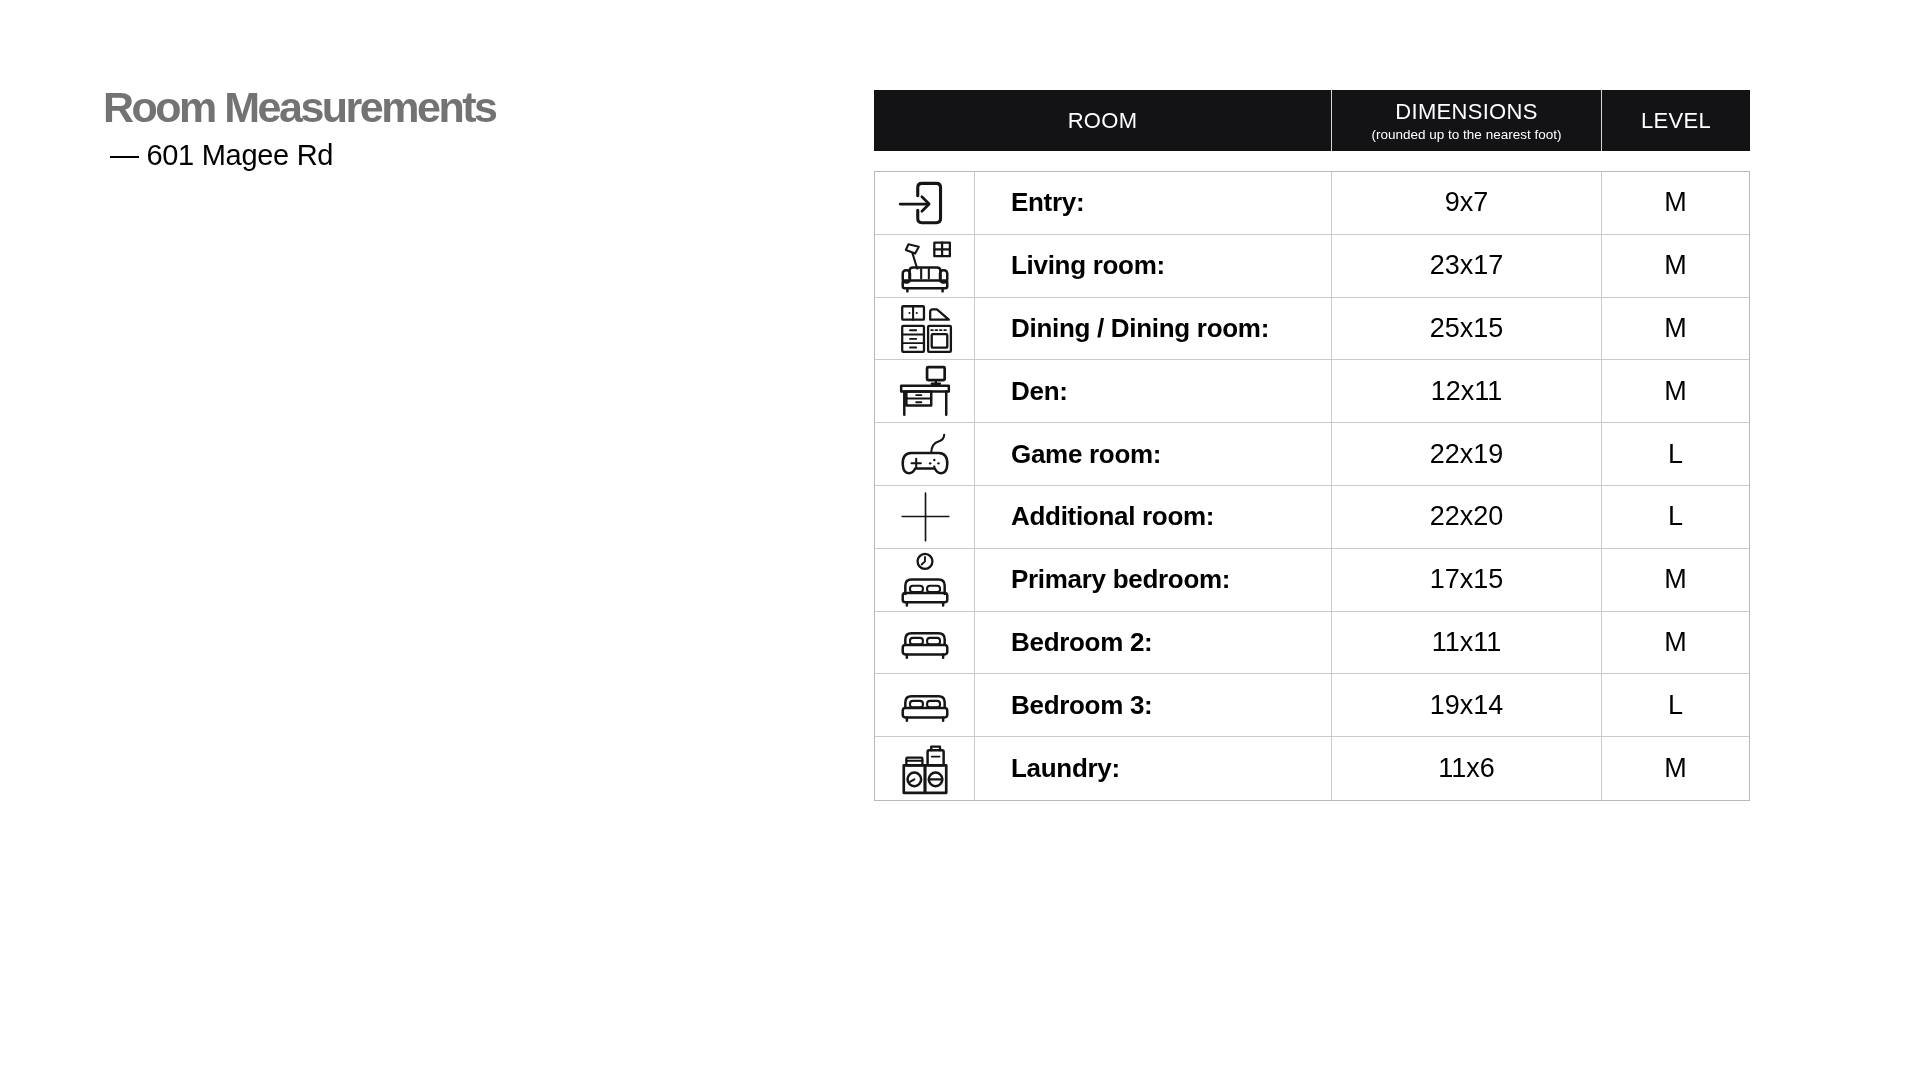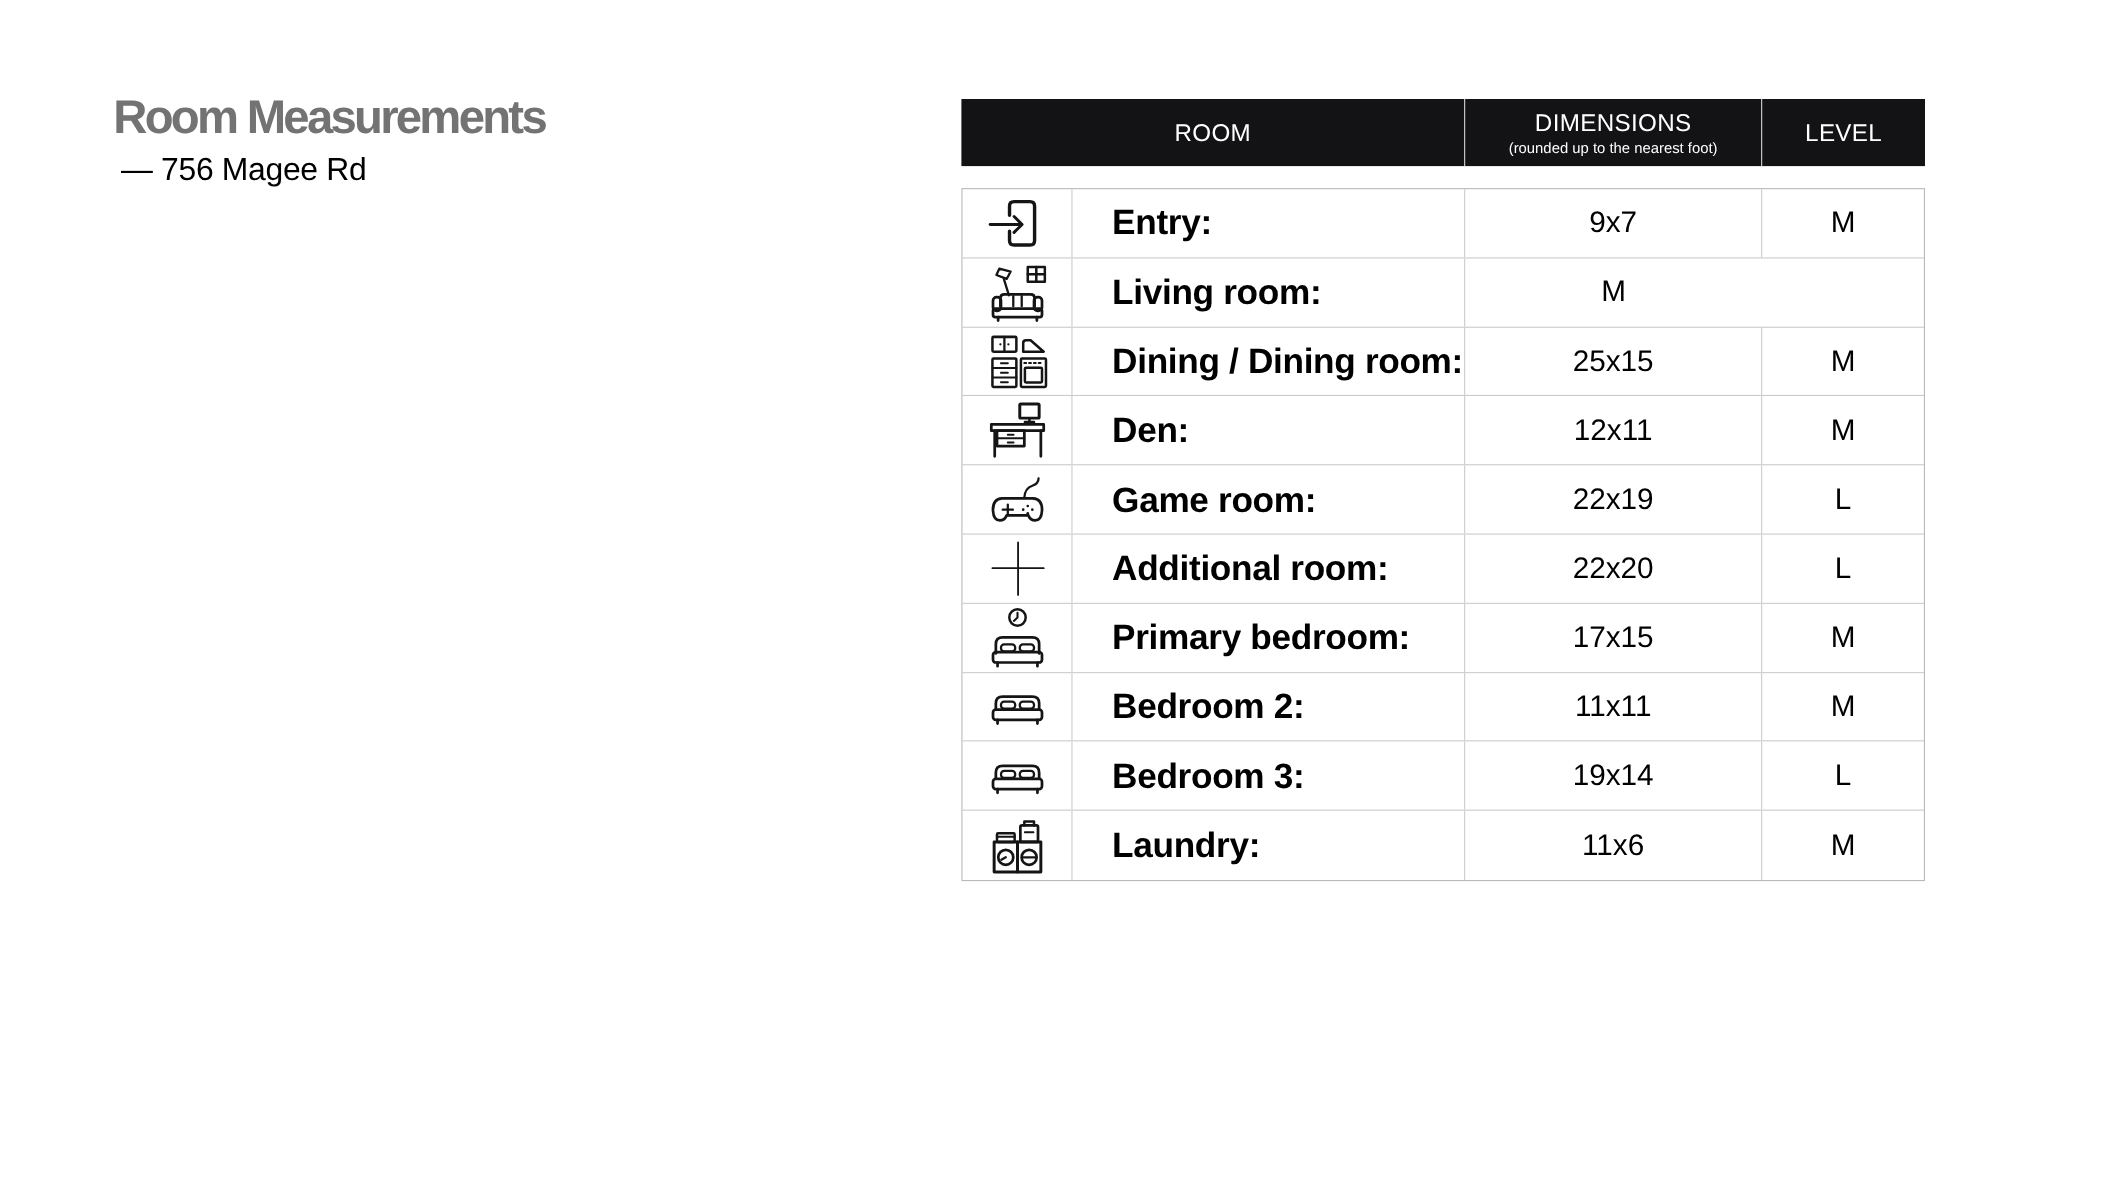--- a/index.html
+++ b/index.html
@@ -67,34 +67,34 @@
   .td {
     display: flex;
     align-items: center;
     justify-content: center;
     border-right: 1px solid #cbcbcb;
     overflow: hidden;
   }
   .td:last-child { border-right: none; }
   .td-room { justify-content: flex-start; padding-left: 36px; }
 
-  .room-label { font-weight: bold; font-size: 32px; letter-spacing: -0.3px; white-space: nowrap; }
+  .room-label { font-weight: bold; font-size: 26px; letter-spacing: -0.3px; white-space: nowrap; }
   .dims-value, .level-value { font-size: 27px; }
 
   .icon { width: 58px; height: 58px; display: flex; align-items: center; justify-content: center; }
   .icon svg { display: block; width: 58px; height: 58px; }
 </style>
 </head>
 <body>
 
 <div class="page">
 
   <header class="titleblock">
     <h1 class="page-title">Room Measurements</h1>
-    <p class="page-subtitle">— 756 Magee Rd</p>
+    <p class="page-subtitle">— 601 Magee Rd</p>
   </header>
 
   <section class="m-table">
     <div class="thead">
       <div class="th">
         <span class="th-main">ROOM</span>
       </div>
       <div class="th">
         <span class="th-main">DIMENSIONS</span>
         <span class="th-sub">(rounded up to the nearest foot)</span>
@@ -138,20 +138,23 @@
       <rect x="6.5" y="32" width="7" height="12" rx="3.2" stroke-width="2.4"></rect>
       <rect x="42.5" y="32" width="7" height="12" rx="3.2" stroke-width="2.4"></rect>
       <rect x="6.5" y="42" width="43" height="7.5" rx="2" stroke-width="2.4"></rect>
       <path d="M11 49.5 v3 M45 49.5 v3" stroke-width="2.4"></path>
     </svg>
             </span>
     </div>
     <div class="td td-room">
       <span class="room-label">Living room:</span>
     </div>
+    <div class="td td-dims">
+      <span class="dims-value">23x17</span>
+    </div>
     <div class="td td-level">
       <span class="level-value">M</span>
     </div>
   </div>
 
   <div class="tr">
     <div class="td td-icon">
       <span class="icon">
               <svg viewBox="0 0 56 56" fill="none" stroke="#151515" stroke-linecap="round" stroke-linejoin="round">
       <rect x="6" y="7" width="21" height="13" rx="1" stroke-width="2.2"></rect>

